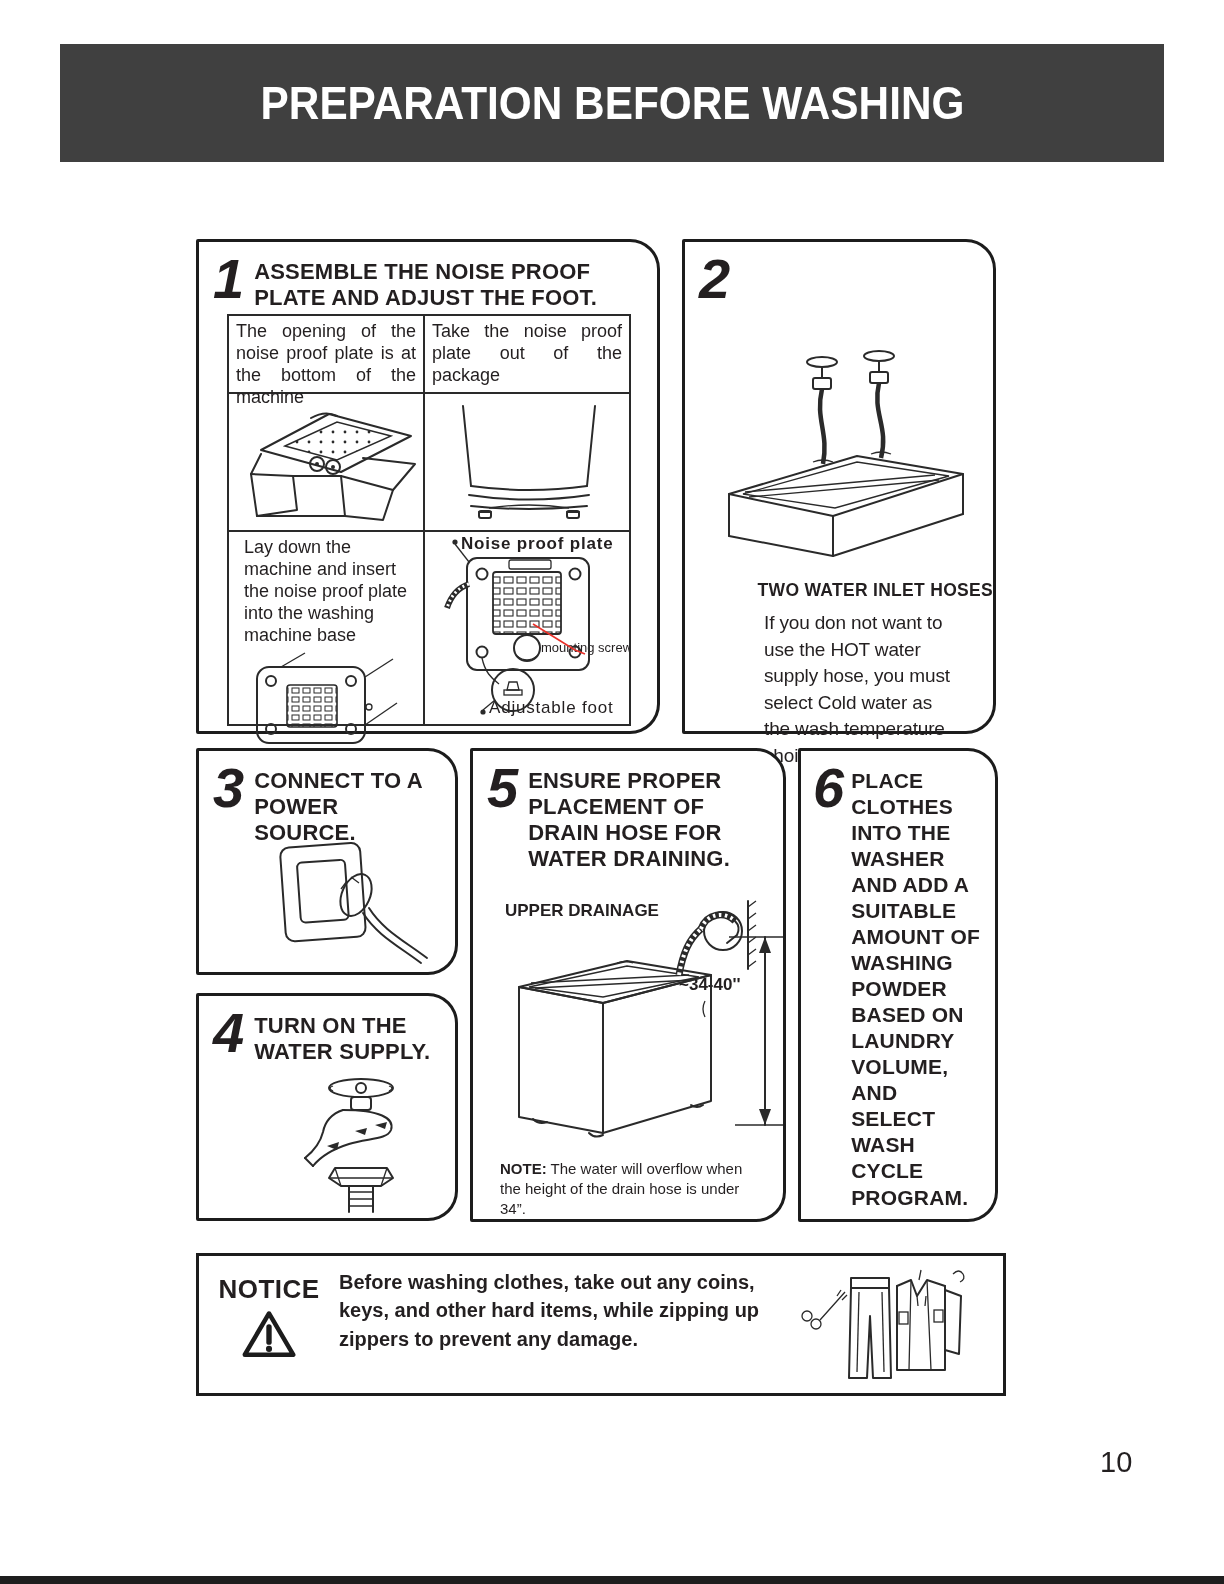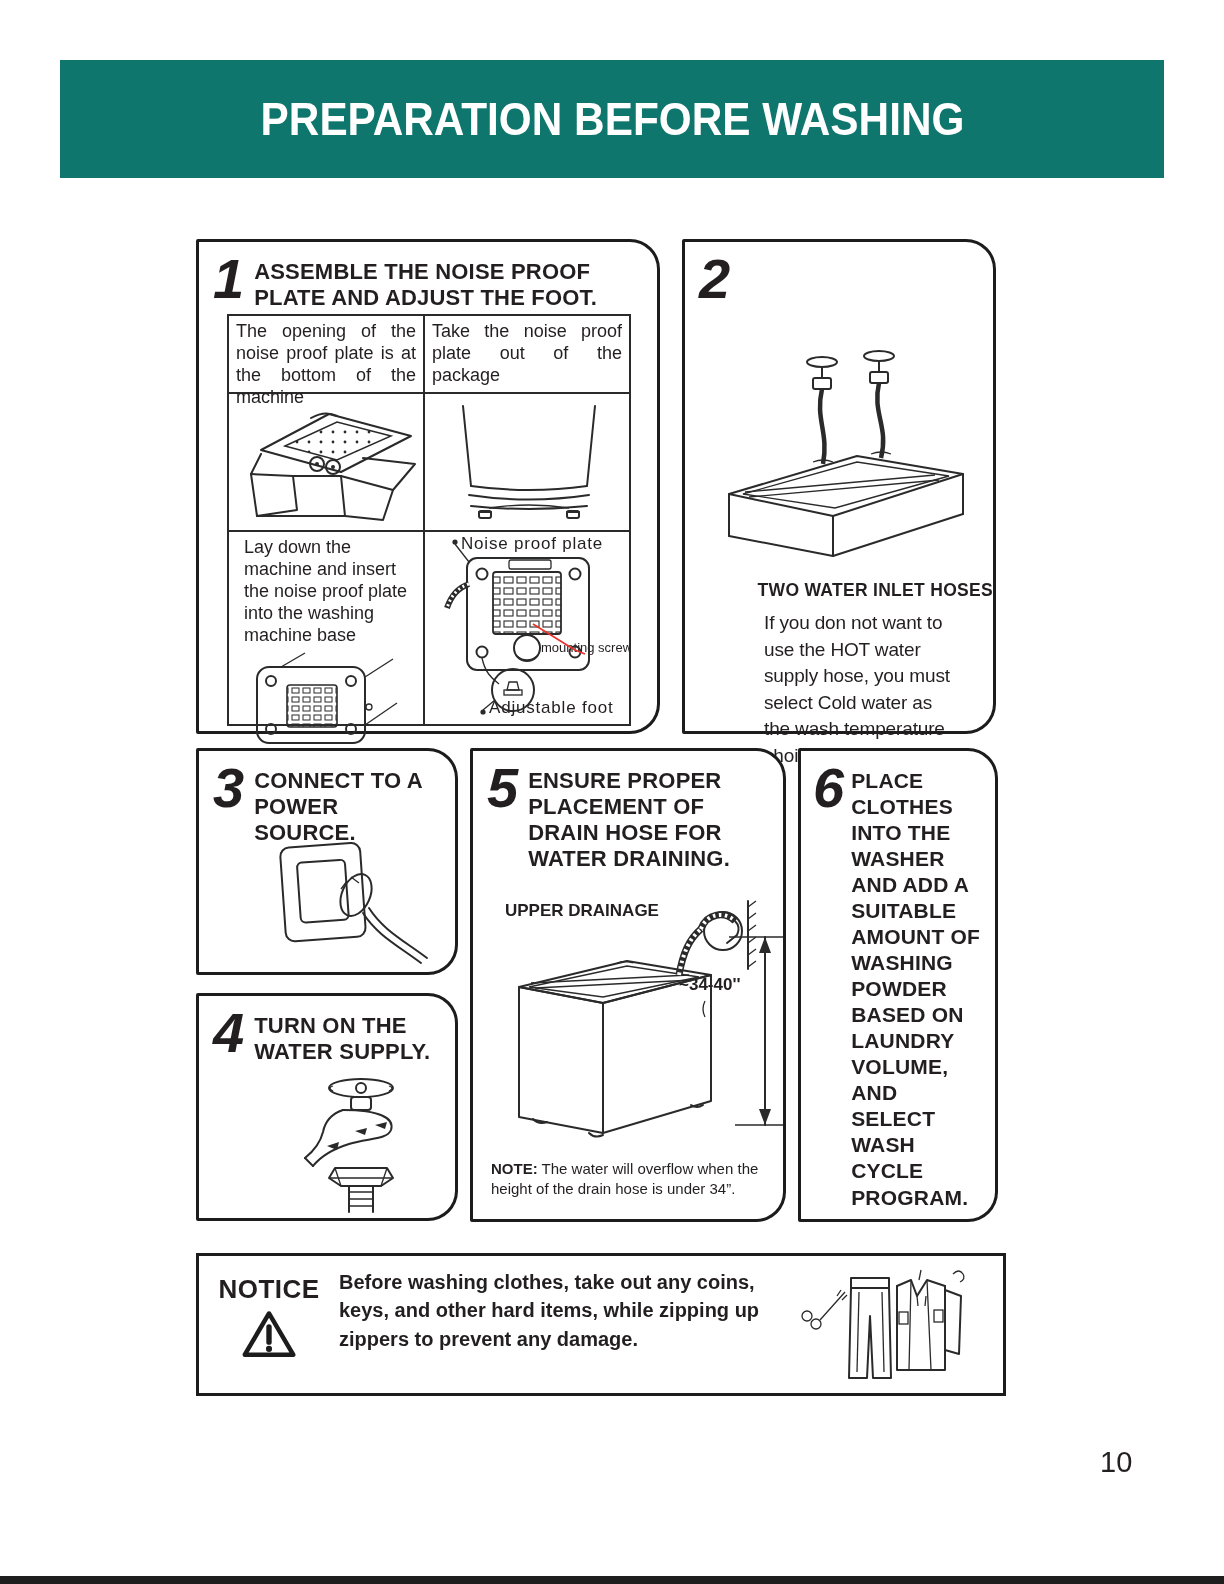--- a/index.html
+++ b/index.html
@@ -1,22 +1,22 @@
 <!DOCTYPE html>
 <html><head>
 <meta charset="utf-8">
 <style>
   * { margin:0; padding:0; box-sizing:border-box; }
   html,body { background:#fff; }
   body { font-family:"Liberation Sans","DejaVu Sans",sans-serif; color:#231f20; }
   .page { position:relative; width:1224px; height:1584px; background:#fff; overflow:hidden; }
 
   
-  .header-bar { position:absolute; left:60px; top:60px; width:1104px; height:118px;
-    background:#0f766e; display:flex; align-items:center; justify-content:center; }
+  .header-bar { position:absolute; left:60px; top:44px; width:1104px; height:118px;
+    background:#404040; display:flex; align-items:center; justify-content:center; }
   .header-bar h1 { color:#fff; font-size:46px; font-weight:bold; letter-spacing:0px;
     transform:scaleX(0.92); white-space:nowrap; }
 
   
   .box { position:absolute; background:#fff; border:3px solid #1c1c1c;
     border-radius:2px 30px 30px 2px; }
   .box-head { display:flex; align-items:flex-start; padding:10px 10px 0 14px; }
   .step-num { font-size:56px; font-weight:bold; font-style:italic; line-height:0.95;
     margin-right:12px; letter-spacing:-2px; }
   .step-title { font-size:22px; font-weight:bold; line-height:1.18; padding-top:7px;
@@ -34,40 +34,40 @@
     display:grid; grid-template-columns:196px 1fr; grid-template-rows:78px 138px 192px; }
   .t > div { border-right:2px solid #2a2a2a; border-bottom:2px solid #2a2a2a; position:relative; }
   .t > div:nth-child(2n) { border-right:none; }
   .t > div:nth-child(5), .t > div:nth-child(6) { border-bottom:none; }
   .t .txt { padding:5px 7px; font-size:18px; line-height:1.22; text-align:justify; }
   .t .img-cell { display:flex; align-items:center; justify-content:center; }
   .cell-lay { padding:5px 15px; font-size:18px; line-height:1.22; }
   .cell-lay svg { display:block; margin:4px auto 0; }
   .plate-cell { overflow:hidden; }
   .lbl { position:absolute; font-size:17px; letter-spacing:0.8px; white-space:nowrap; }
-  .lbl-plate { left:36px; top:2px; }
+  .lbl-plate { left:36px; top:2px;font-weight:bold; }
   .lbl-screw { left:116px; top:108px; font-size:13px; letter-spacing:0; }
   .lbl-foot  { left:64px; top:166px; }
 
   
   .b2-img { position:absolute; left:24px; top:100px; }
   .b2-caption { position:absolute; left:0; top:338px; width:100%; text-align:right;
     font-size:17.5px; font-weight:bold; letter-spacing:0.3px; }
   .b2-body { position:absolute; left:0; top:368px; padding:0 36px; font-size:19px;
     line-height:1.4; letter-spacing:-0.15px;margin-left:43px; }
 
   
   .b3-img { position:absolute; left:56px; top:86px; }
   .b4-img { position:absolute; left:84px; top:76px; }
 
   
   .b5-diagram { position:absolute; left:4px; top:140px; }
   .b5-drainage { position:absolute; left:32px; top:150px; font-size:17px; font-weight:bold; }
   .b5-dim { position:absolute; left:206px; top:224px; font-size:17px; font-weight:bold; }
-  .b5-note { position:absolute; left:0; top:408px; padding:0 18px; font-size:15px;
+  .b5-note { position:absolute; left:0; top:408px; padding:0 27px; font-size:15px;
     line-height:1.32; }
   .b5-note b { font-weight:bold; }
 
   
   #box6 .step-title { font-size:21px; line-height:1.24; }
   #box6 .step-num { margin-right:9px; }
   #box6 .box-head { padding-left:12px; }
 
   
   .notice { position:absolute; left:196px; top:1253px; width:810px; height:143px;

